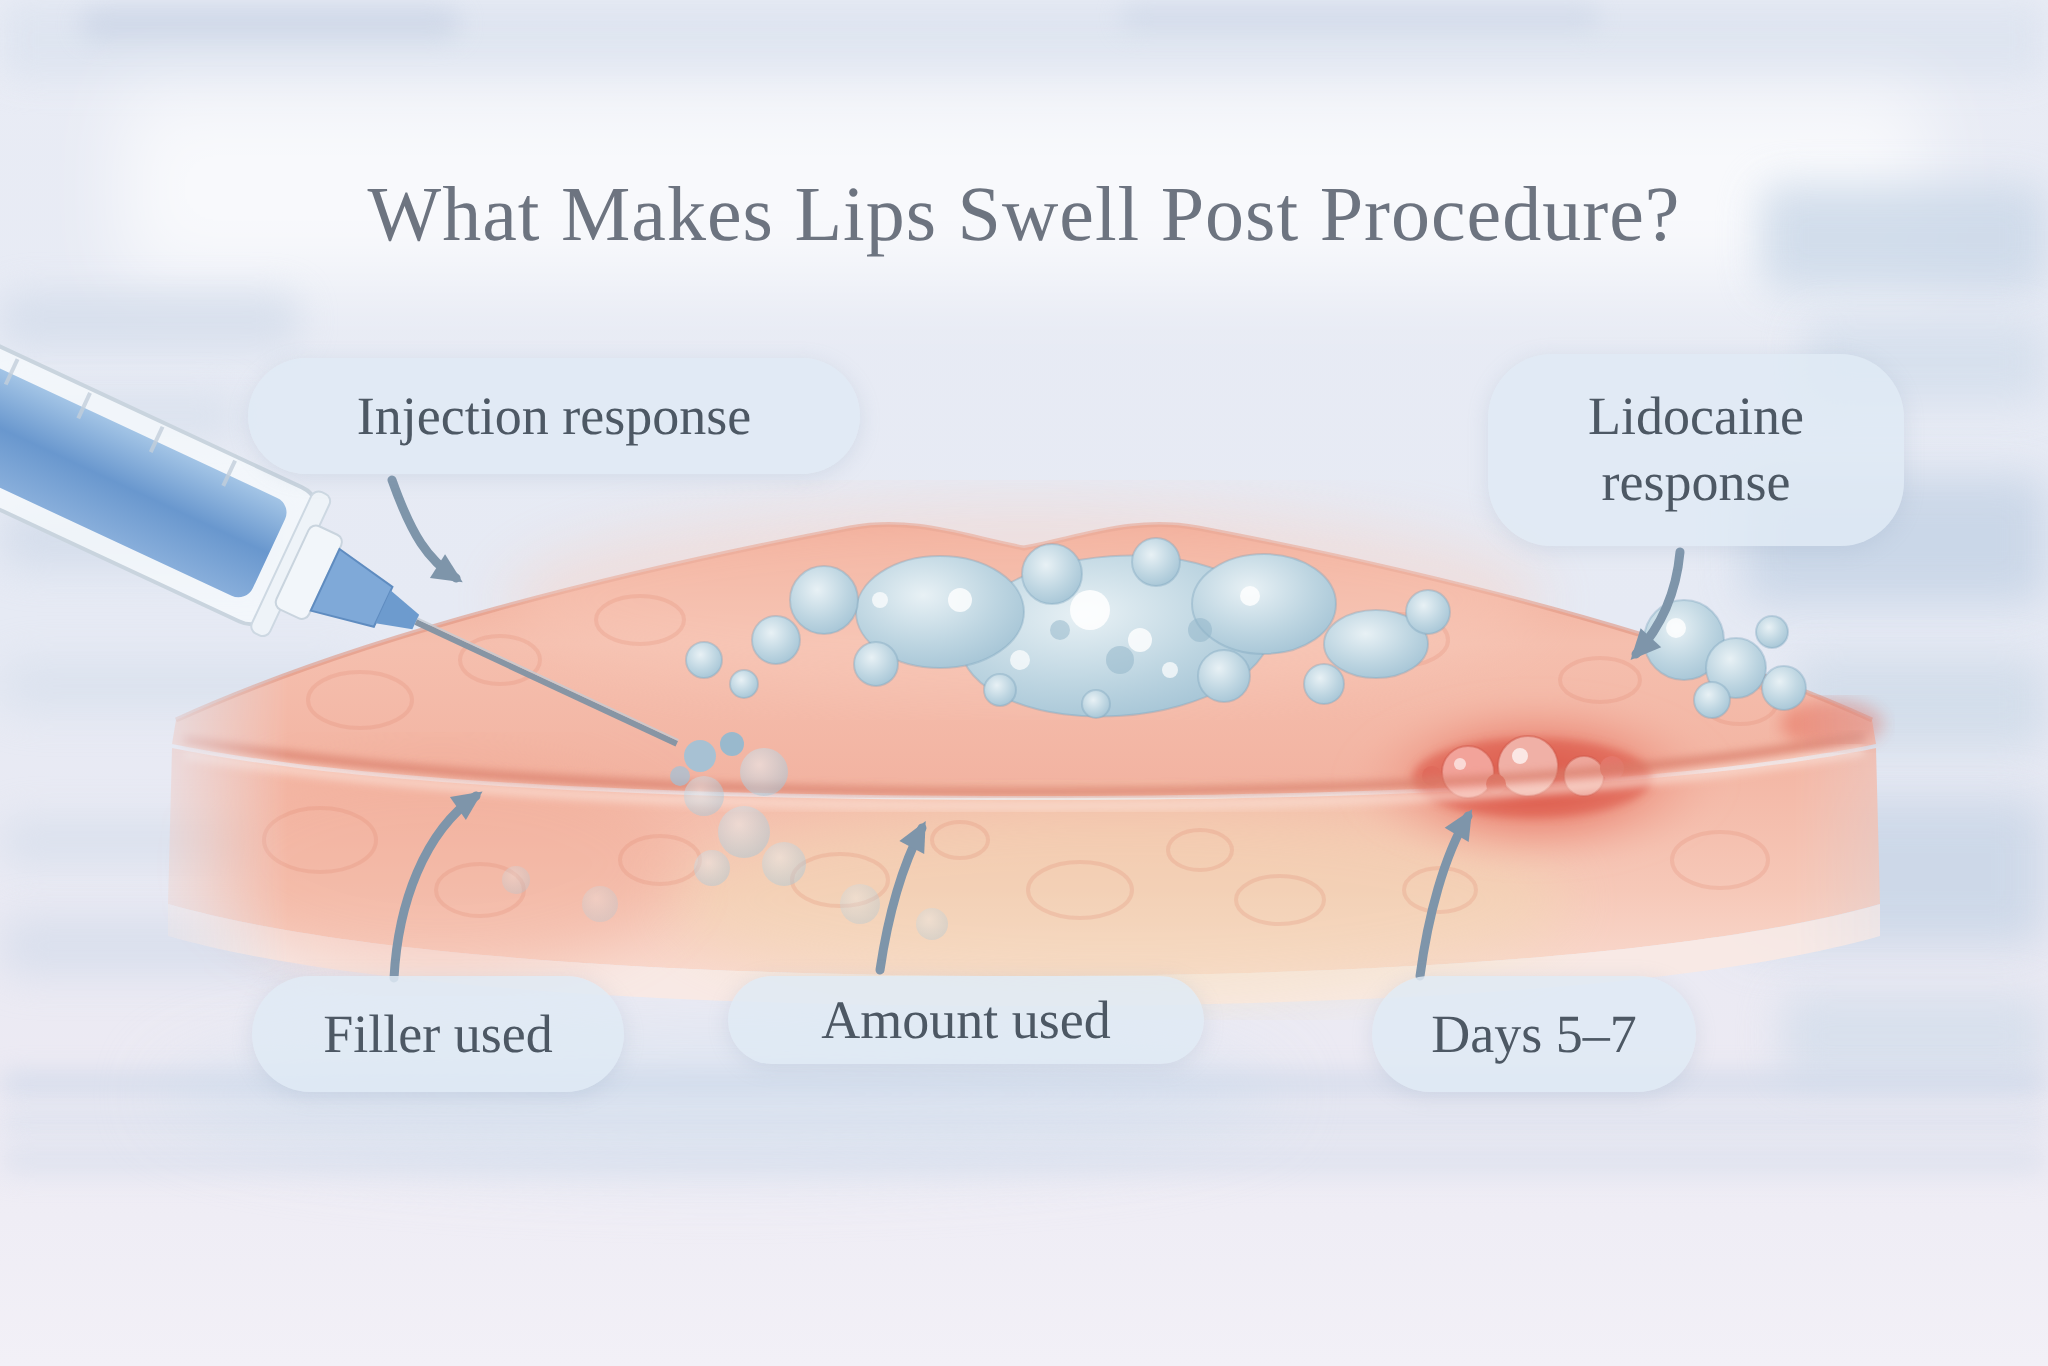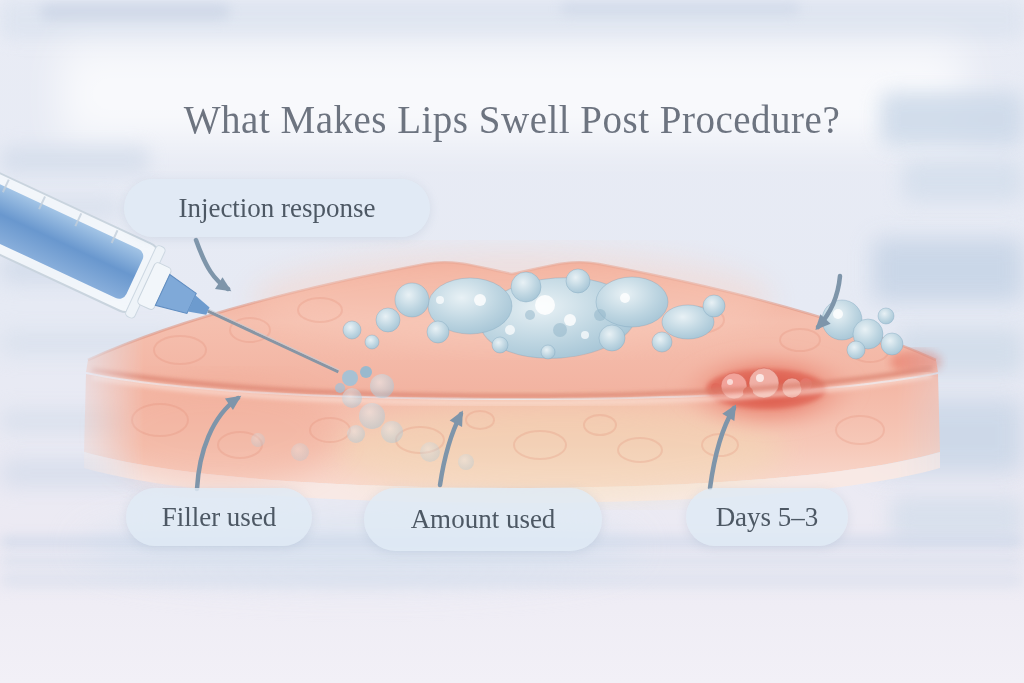--- a/index.html
+++ b/index.html
@@ -2,30 +2,30 @@
 <html><head>
 <meta charset="utf-8">
 <style>
   html,body{margin:0;padding:0;}
   body{width:1024px;height:683px;overflow:hidden;
        font-family:"Liberation Serif", serif;}
   .stage{position:relative;width:1024px;height:683px;overflow:hidden;
          background:linear-gradient(180deg,#e9ecf5 0%,#e6eaf4 45%,#eceaf3 78%,#f2f0f7 100%);}
   .blur{position:absolute;border-radius:10px;pointer-events:none;}
   .illustration{position:absolute;left:0;top:0;width:1024px;height:683px;}
-  .page-title{position:absolute;left:0;right:0;top:84px;margin:13px;text-align:center;
+  .page-title{position:absolute;left:0;right:0;top:84px;margin:1px;text-align:center;
               font-size:39px;font-weight:normal;letter-spacing:.5px;color:#6d7480;}
   .pill{position:absolute;display:flex;align-items:center;justify-content:center;
         background:rgba(223,234,244,.85);border-radius:32px;color:#4d5864;
         font-size:27px;line-height:1.22;text-align:center;
         box-shadow:0 2px 10px rgba(150,170,195,.25);}
   .pill-injection{left:124px;top:179px;width:306px;height:58px;}
   .pill-lidocaine{left:744px;top:177px;width:208px;height:96px;padding:0 10px;box-sizing:border-box;}
   .pill-filler{left:126px;top:488px;width:186px;height:58px;}
-  .pill-amount{left:364px;top:488px;width:238px;height:63px;}
+  .pill-amount{left:364px;top:488px;width:238px;height:44px;}
   .pill-days{left:686px;top:488px;width:162px;height:58px;}
 </style>
 </head>
 <body>
 
 <div class="stage">
 
   <div class="blur" style="left:0;top:0;width:1024px;height:40px;background:#dde4f0;filter:blur(8px);opacity:.85;"></div>
   <div class="blur" style="left:40px;top:4px;width:190px;height:16px;background:#c9d3e5;filter:blur(6px);opacity:.7;"></div>
   <div class="blur" style="left:560px;top:2px;width:240px;height:14px;background:#ccd6e7;filter:blur(6px);opacity:.6;"></div>
@@ -231,17 +231,18 @@
       <path d="M840,276 C838,298 830,314 818,327" marker-end="url(#ah)"></path>
       <path d="M197,489 C199,452 212,416 238,398" marker-end="url(#ah)"></path>
       <path d="M440,485 C444,458 450,435 461,414" marker-end="url(#ah)"></path>
       <path d="M710,488 C714,458 722,428 734,408" marker-end="url(#ah)"></path>
     </g>
   </svg>
 
   <h1 class="page-title">What Makes Lips Swell Post Procedure?</h1>
 
   <div class="pill pill-injection">Injection response</div>
+  <div class="pill pill-lidocaine">Lidocaine response</div>
   <div class="pill pill-filler">Filler used</div>
   <div class="pill pill-amount">Amount used</div>
-  <div class="pill pill-days">Days 5–3</div>
+  <div class="pill pill-days">Days 5–7</div>
 
 </div>
 
 </body></html>

